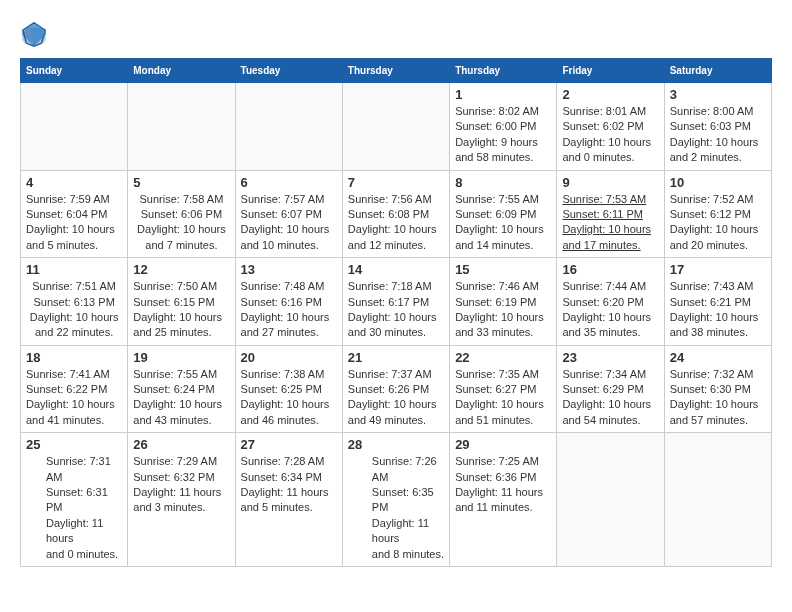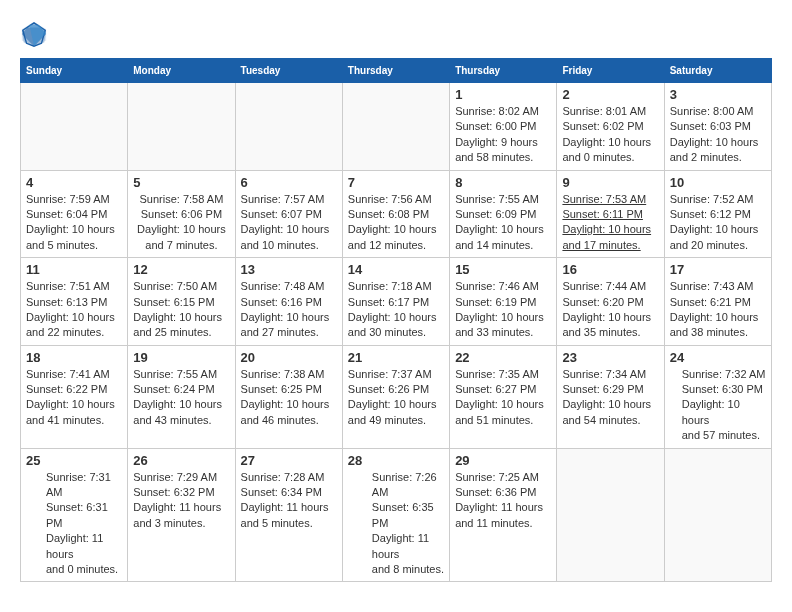--- a/index.html
+++ b/index.html
@@ -195,21 +195,21 @@
           <div class="day-number">10</div>
           <div class="day-info" style="white-space: pre-line;">Sunrise: 7:52 AM
 Sunset: 6:12 PM
 Daylight: 10 hours
 and 20 minutes.</div>
         </td>
       </tr>
       <tr class="week-row">
         <td>
           <div class="day-number">11</div>
-          <div class="day-info" style="white-space: pre-line;">Sunrise: 7:51 AM
+          <div class="day-info" style="white-space: pre-line; text-align: center;">Sunrise: 7:51 AM
 Sunset: 6:13 PM
 Daylight: 10 hours
 and 22 minutes.</div>
         </td>
         <td>
           <div class="day-number">12</div>
           <div class="day-info" style="white-space: pre-line;">Sunrise: 7:50 AM
 Sunset: 6:15 PM
 Daylight: 10 hours
 and 25 minutes.</div>
@@ -288,21 +288,21 @@
         </td>
         <td>
           <div class="day-number">23</div>
           <div class="day-info" style="white-space: pre-line;">Sunrise: 7:34 AM
 Sunset: 6:29 PM
 Daylight: 10 hours
 and 54 minutes.</div>
         </td>
         <td>
           <div class="day-number">24</div>
-          <div class="day-info" style="white-space: pre-line; margin-left: 12px;">Sunrise: 7:32 AM
+          <div class="day-info" style="white-space: pre-line;">Sunrise: 7:32 AM
 Sunset: 6:30 PM
 Daylight: 10 hours
 and 57 minutes.</div>
         </td>
       </tr>
       <tr class="week-row">
         <td>
           <div class="day-number">25</div>
           <div class="day-info" style="white-space: pre-line; margin-left: 20px;">Sunrise: 7:31 AM
 Sunset: 6:31 PM

